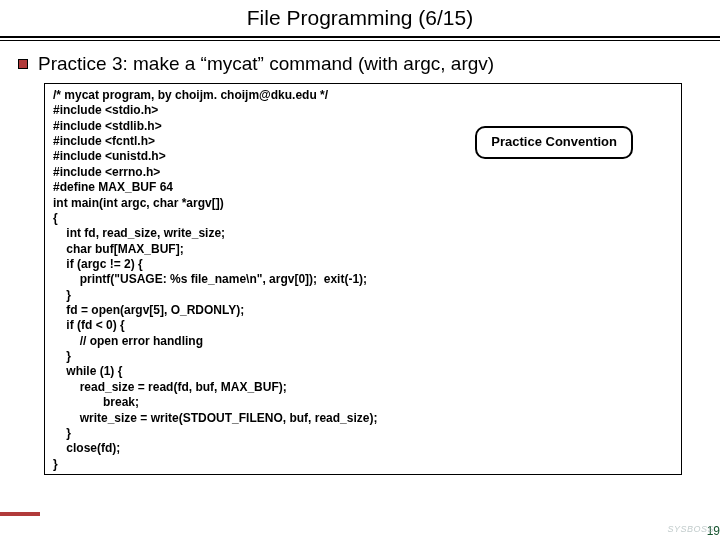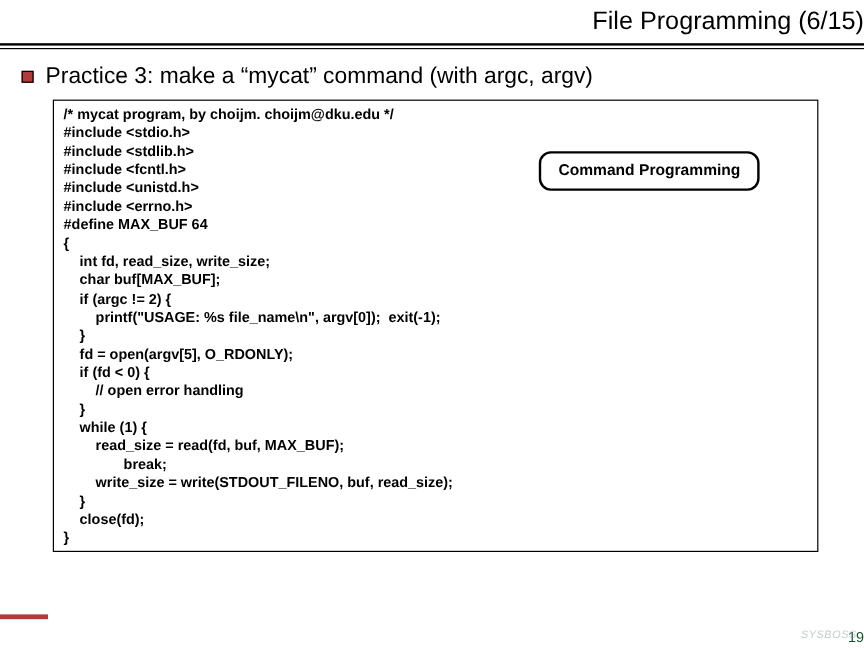--- a/index.html
+++ b/index.html
@@ -5,21 +5,21 @@
   * { box-sizing: border-box; margin: 0; padding: 0; }
   body {
     width: 720px;
     height: 540px;
     background: #ffffff;
     font-family: Arial, Helvetica, sans-serif;
     position: relative;
     overflow: hidden;
   }
   .title-area {
-    text-align: right;
+    text-align: center;
     padding: 6px 0 4px 0;
   }
   .title {
     font-size: 21px;
     color: #000;
   }
   .hr1 {
     border: none;
     border-top: 2px solid #000;
     margin: 2px 0 0 0;
@@ -106,29 +106,30 @@
 </div>
 <hr class="hr1">
 <hr class="hr2">
 
 <div class="bullet-row">
   <div class="bullet-sq"></div>
   <div class="bullet-text">Practice 3: make a “mycat” command (with argc, argv)</div>
 </div>
 
 <div class="code-box">
-  <div class="callout">Command Programming</div>
+  <div class="callout">Practice Convention</div>
   <div class="line">/* mycat program, by choijm. choijm@dku.edu */</div>
   <div class="line">#include &lt;stdio.h&gt;</div>
   <div class="line">#include &lt;stdlib.h&gt;</div>
   <div class="line">#include &lt;fcntl.h&gt;</div>
   <div class="line">#include &lt;unistd.h&gt;</div>
   <div class="line">#include &lt;errno.h&gt;</div>
   <div class="line">#define MAX_BUF 64</div>
   <div class="line"></div>
+  <div class="line">int main(int argc, char *argv[])</div>
   <div class="line">{</div>
   <div class="line">    int fd, read_size, write_size;</div>
   <div class="line">    char buf[MAX_BUF];</div>
   <div class="line"></div>
   <div class="line">    if (argc != 2) {</div>
   <div class="line">        printf("USAGE: %s file_name\n", argv[0]);  exit(-1);</div>
   <div class="line">    }</div>
   <div class="line">    fd = open(argv[5], O_RDONLY);</div>
   <div class="line">    if (fd &lt; 0) {</div>
   <div class="line">        // open error handling</div>

